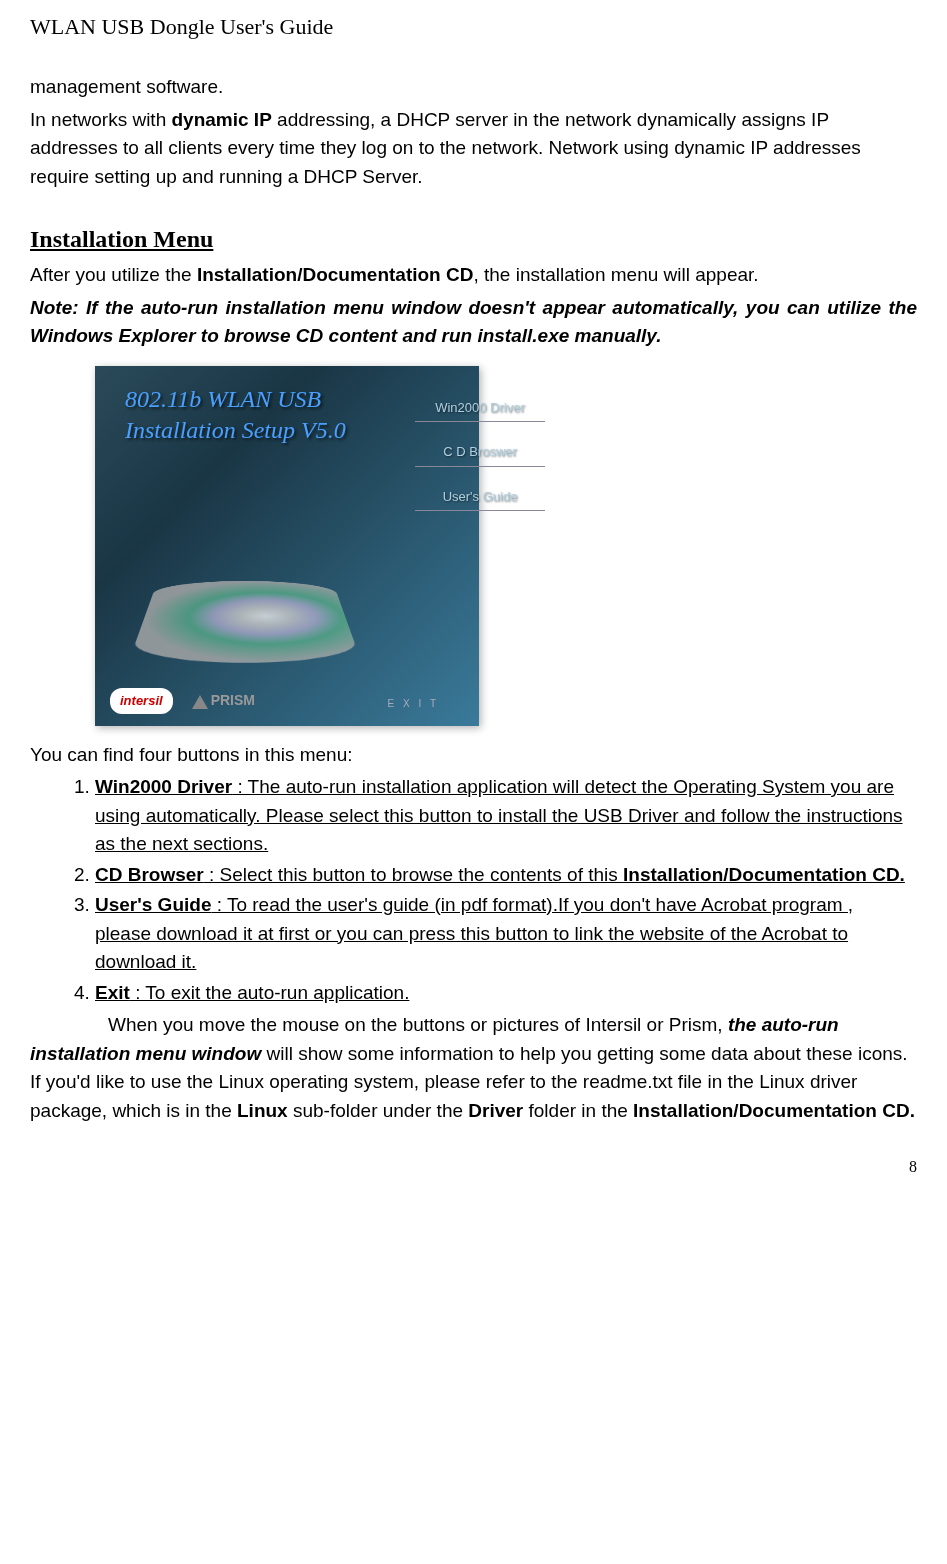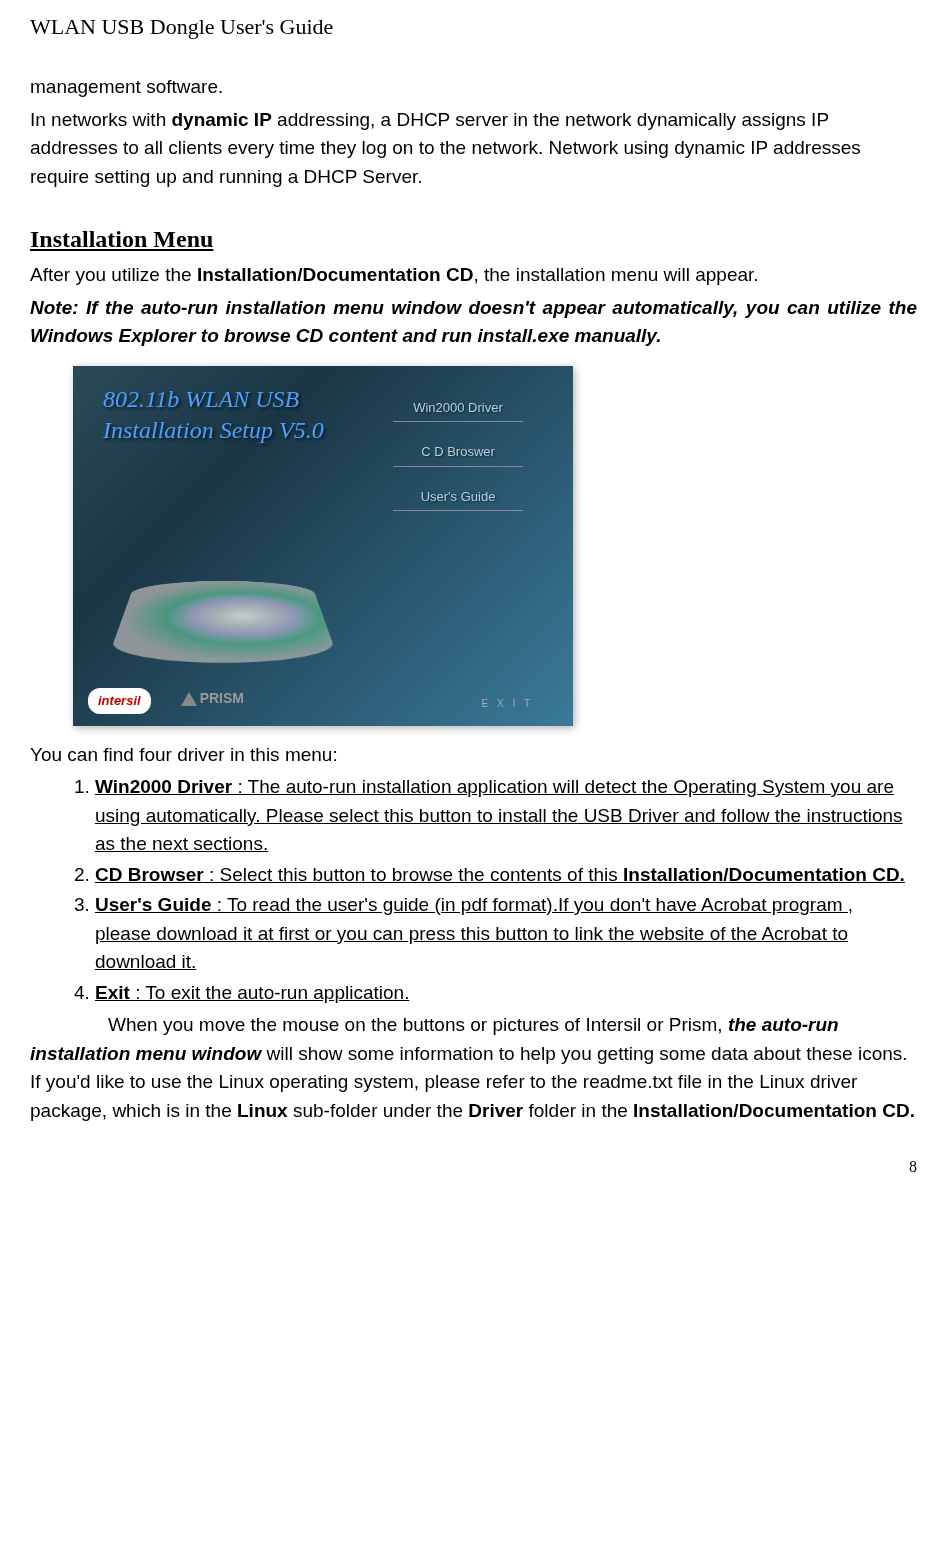--- a/index.html
+++ b/index.html
@@ -34,23 +34,23 @@
       margin: 30px 0 2px 0;
       text-decoration: underline;
     }
     .note {
       font-weight: bold;
       font-style: italic;
       text-align: justify;
       margin: 4px 0 15px 0;
     }
     .screenshot {
-      width: 500px;
+      width: 384px;
       height: 360px;
-      margin: 10px 0 15px 43px;
+      margin: 10px 0 15px 65px;
       position: relative;
       background: linear-gradient(135deg, #2a4a5a 0%, #1a3645 30%, #3a7a9a 100%);
       box-shadow: 2px 2px 8px rgba(0,0,0,0.3);
     }
     .inst-title {
       font-family: "Times New Roman", serif;
       font-style: italic;
       font-size: 24px;
       color: #4aa0ff;
       padding: 18px 0 0 30px;
@@ -81,22 +81,22 @@
       background: radial-gradient(ellipse at 60% 50%, #eee 0%, #ccc 15%, #aac 30%, #5a8 45%, #aaa 70%);
       border-radius: 50% / 20%;
       opacity: 0.8;
       transform: perspective(400px) rotateX(55deg);
     }
     .logos {
       position: absolute;
       bottom: 12px;
       left: 15px;
       display: flex;
-      align-items: flex-start;
-      gap: 30px;
+      align-items: center;
+      gap: 19px;
     }
     .logo-pill {
       background: #fff;
       border-radius: 12px;
       padding: 3px 10px;
       font-size: 13px;
       font-weight: bold;
       color: #c00;
       font-style: italic;
     }
@@ -174,21 +174,21 @@
     <div class="menu-link">User's Guide</div>
   </div>
   <div class="cd-visual"></div>
   <div class="logos">
     <span class="logo-pill">intersil</span>
     <span class="logo-prism"><span class="prism-icon"></span><span>PRISM</span></span>
   </div>
   <div class="exit-btn">E X I T</div>
 </div>
 
-<div class="para">You can find four driver in this menu:</div>
+<div class="para">You can find four buttons in this menu:</div>
 
 <ol>
   <li><span class="bold">Win2000 Driver</span><span> : The auto-run installation application will detect the Operating System you are using automatically. Please select this button to install the USB Driver and follow the instructions as the next sections.</span></li>
   <li><span class="bold">CD Browser</span><span> : Select this button to browse the contents of this </span><span class="bold">Installation/Documentation CD.</span></li>
   <li><span class="bold">User's Guide</span><span> : To read the user's guide (in pdf format).If you don't have Acrobat program , please download it at first or you can press this button to link the website of the Acrobat to download it.</span></li>
   <li><span class="bold">Exit</span><span> : To exit the auto-run application.</span></li>
 </ol>
 
 <div class="tail">
   <span class="after-list" style="display:inline-block;width:38px;"></span><span>When you move the mouse on the buttons or pictures of Intersil or Prism, </span><span class="bolditalic">the auto-run installation menu window</span><span> will show some information to help you getting some data about these icons. If you'd like to use the Linux operating system, please refer to the readme.txt file in the Linux driver package, which is in the </span><span class="bold">Linux</span><span> sub-folder under the </span><span class="bold">Driver</span><span> folder in the </span><span class="bold">Installation/Documentation CD.</span>

